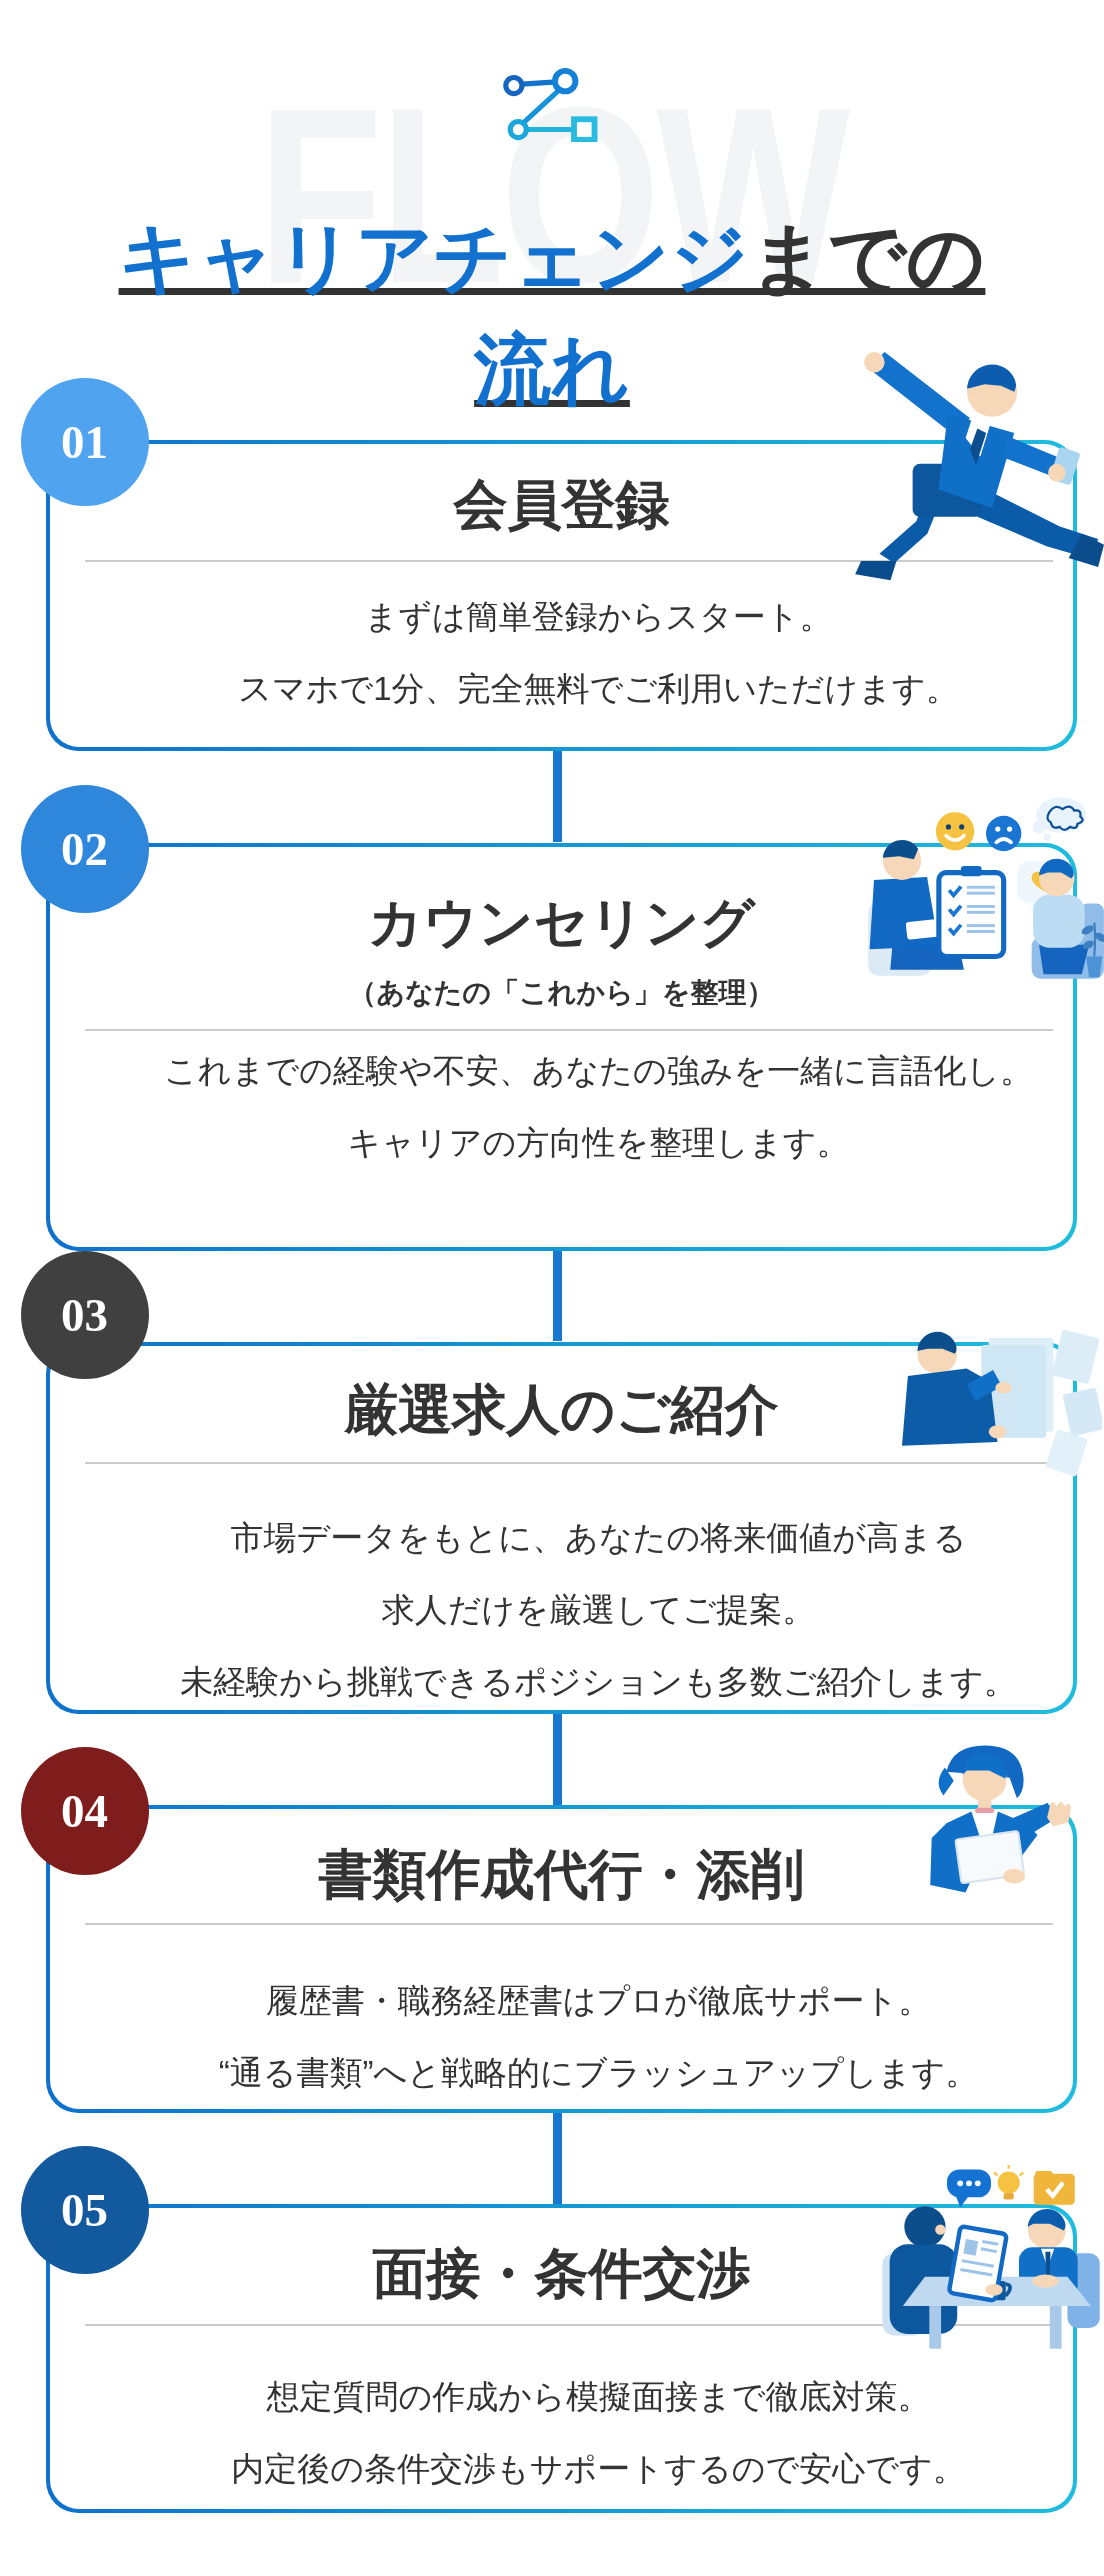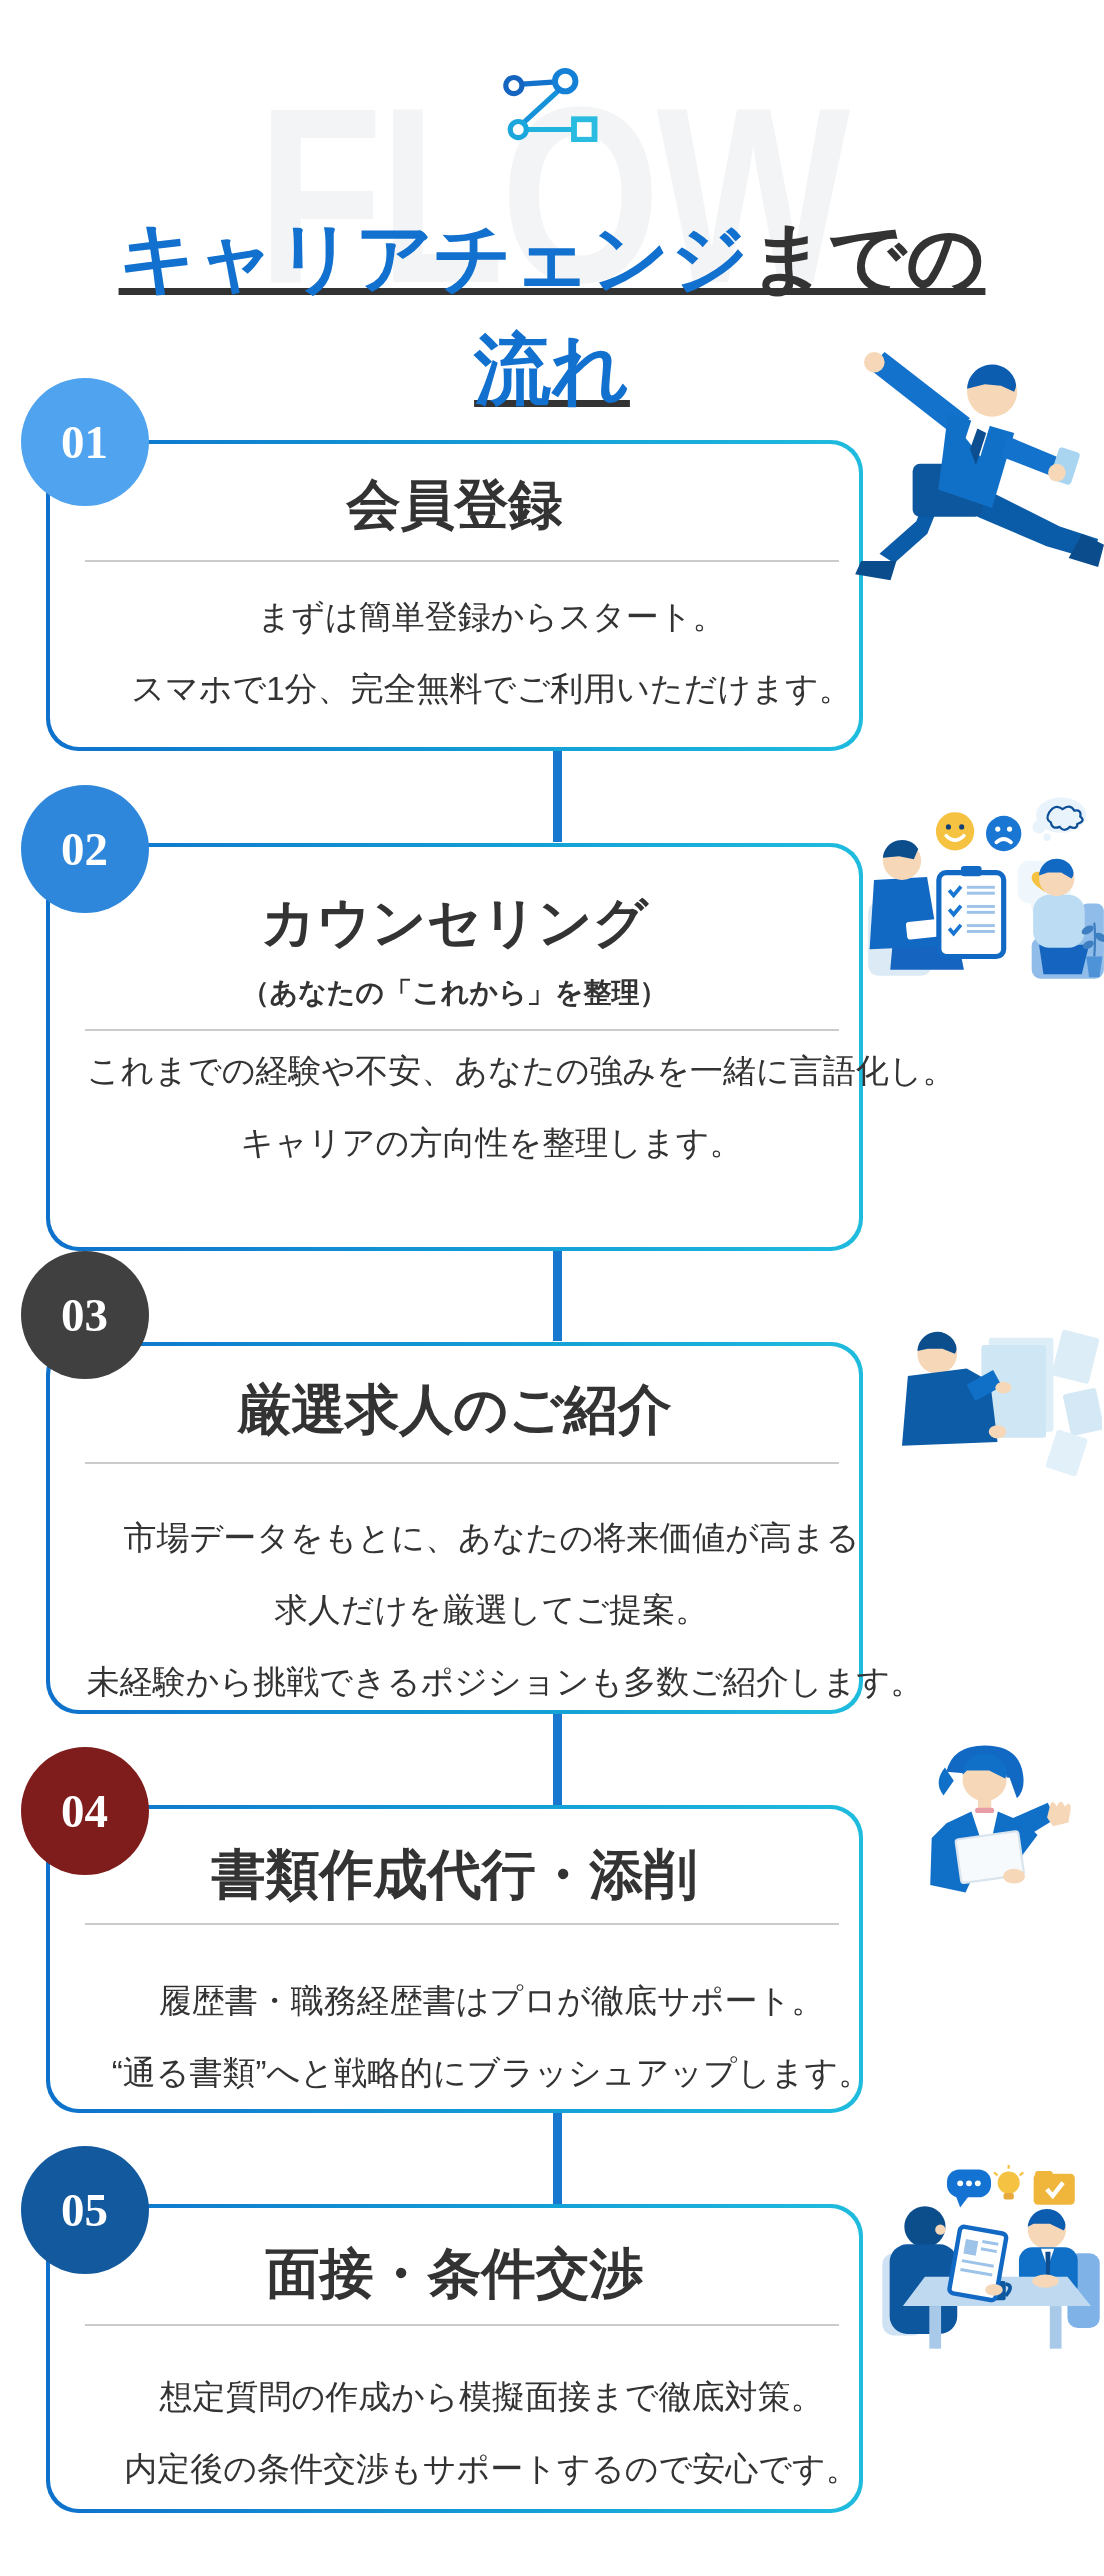--- a/index.html
+++ b/index.html
@@ -15,22 +15,22 @@
               font-size:77px;font-weight:800;line-height:112px;color:#333;text-decoration:underline;}
   .blue{color:#1270CE;}
 
   
   .connector{position:absolute;left:553px;width:8.8px;background:#1878D0;z-index:1;}
   .connector.c1{top:751px;height:91px;}
   .connector.c2{top:1250px;height:91px;}
   .connector.c3{top:1714px;height:91px;}
   .connector.c4{top:2113px;height:91px;}
 
-  .card{position:absolute;left:46px;width:817px;border-radius:32px;z-index:2;
-        background:linear-gradient(90deg,#0E71CC,#14A0D6 60%,#1FBCDE);}
+  .card{position:absolute;left:46px;width:985px;border-radius:32px;z-index:2;
+        background:linear-gradient(90deg,#0E71CC,#14A0D6 60%,#1FBCDE);padding-left:46px;}
   .card-inner{position:absolute;inset:3.7px;background:#fff;border-radius:29px;}
   .step1 .card{top:440px;height:311px;}
   .step2 .card{top:843px;height:408px;}
   .step3 .card{top:1342px;height:372px;}
   .step4 .card{top:1805px;height:308px;}
   .step5 .card{top:2204px;height:309px;}
 
   .num-circle{position:absolute;left:20.6px;width:128px;height:128px;border-radius:50%;
               z-index:6;display:flex;align-items:center;justify-content:center;
               color:#fff;font-size:47px;font-weight:700;font-family:Liberation Serif, serif;}

